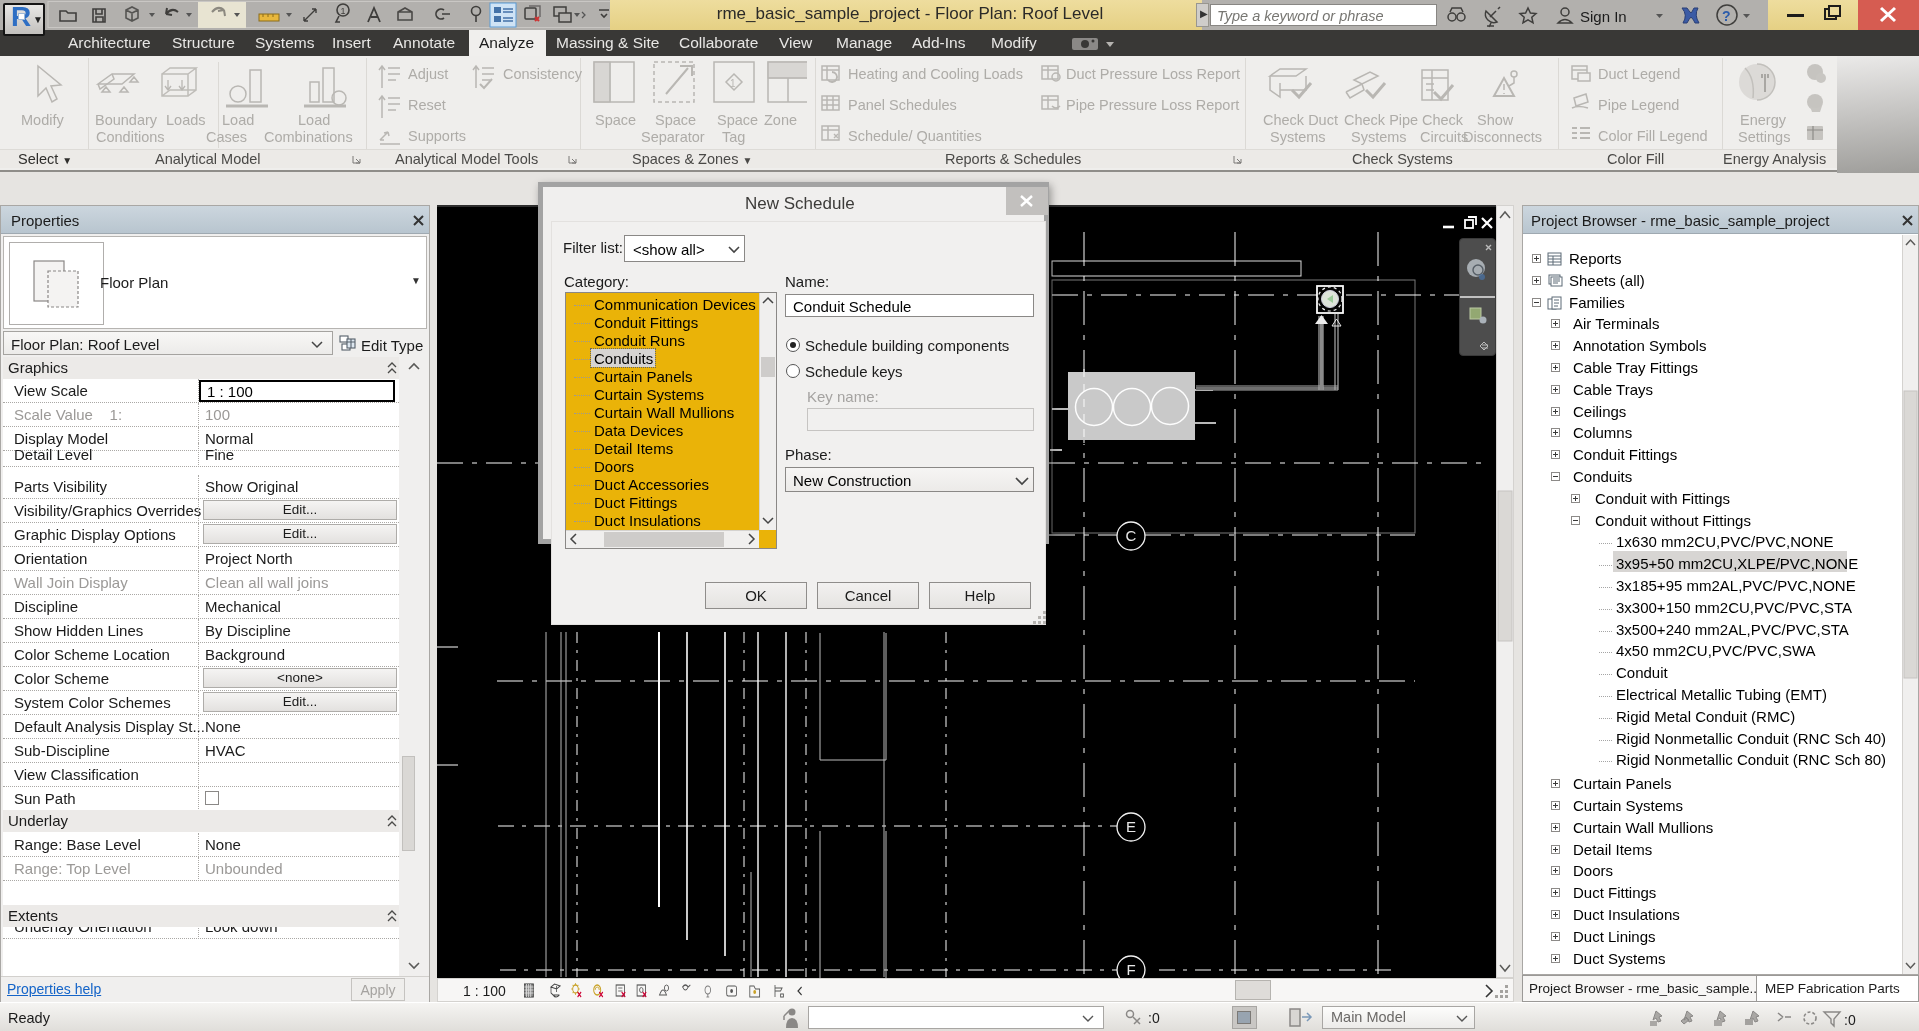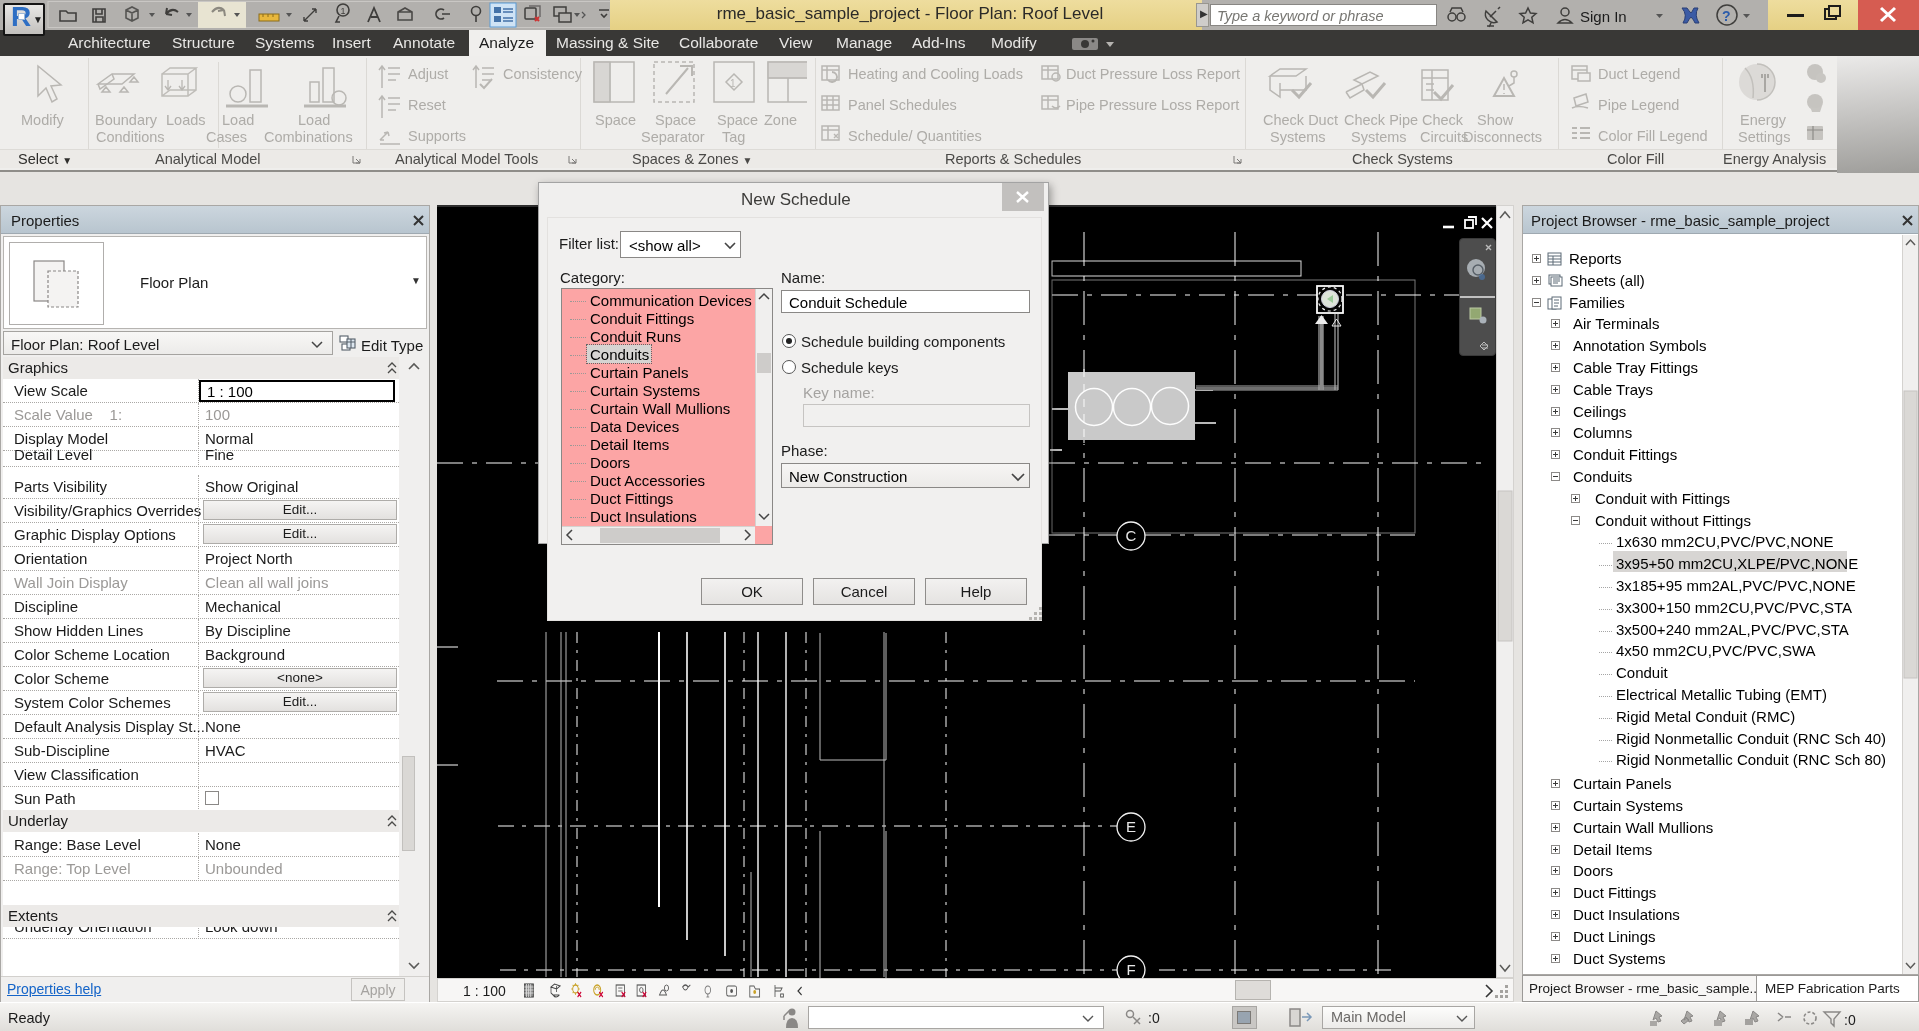--- a/index.html
+++ b/index.html
@@ -8,21 +8,21 @@
 #tabbar{left:0;top:30px;width:1919px;height:26px;background:#393836;}
 #ribbon{left:0;top:0;width:1919px;height:174px;background:transparent;pointer-events:none;}
 #gapstrip{left:0;top:174px;width:1919px;height:31px;background:#e6e4e1;}
 #props{left:0;top:205px;width:430px;height:797px;background:#f0efee;border:1px solid #a9a7a4;}
 #canvas{left:437px;top:205px;width:1059px;height:773px;background:#000;overflow:hidden;border-top:2px solid #2e2e2e;}
 #vscroll{left:1496px;top:205px;width:18px;height:773px;background:#f0efee;border:1px solid #d4d2cf;}
 #viewbar{left:437px;top:978px;width:1077px;height:24px;background:#f7f6f5;border:1px solid #d4d2cf;}
 #browser{left:1522px;top:205px;width:397px;height:770px;background:#fff;border:1px solid #a9a7a4;}
 #btabs{left:1522px;top:975px;width:397px;height:27px;background:#dcdad6;}
 #statusbar{left:0;top:1002px;width:1919px;height:29px;background:linear-gradient(#f5f4f2,#e0deda);border-top:1px solid #fff;}
-#dialog{left:538px;top:182px;width:511px;height:362px;background:#f0efee;border:1px solid #a3a3a3;box-shadow:2px 3px 8px rgba(0,0,0,.35);}
+#dialog{left:538px;top:182px;width:511px;height:362px;background:#f0efee;border:5px solid #a3a3a3;box-shadow:2px 3px 8px rgba(0,0,0,.35);}
 .tab{color:#e8e7e5;font-size:15.5px;line-height:26px;position:absolute;top:0;}
 .gray{color:#9b9997;}
 .row-label{position:absolute;left:11px;font-size:15px;color:#1b1b1b;white-space:nowrap;}
 .row-val{position:absolute;left:202px;font-size:15px;color:#1b1b1b;white-space:nowrap;}
 .pbtn{position:absolute;left:200px;width:194px;height:20px;background:linear-gradient(#f5f4f3,#e3e1df);border:1px solid #aeaca9;font-size:13.5px;text-align:center;line-height:18px;color:#1b1b1b;}
 .sect{position:absolute;left:2px;width:396px;height:22px;background:#eceae8;font-size:15px;color:#1b1b1b;padding-left:5px;line-height:22px;}
 .treerow{position:absolute;font-size:15px;color:#000;white-space:nowrap;}
 .t3::before{content:"";position:absolute;left:-17px;top:10px;width:13px;border-top:1px dotted #a5a5a5;}
 .prow{position:absolute;left:2px;width:396px;height:24px;border-bottom:1px dotted #aaa8a5;}
 .prow .row-label{top:3px;}
@@ -357,21 +357,21 @@
 
   <div class="abs" style="left:2px;top:30px;width:424px;height:93px;background:#fff;border:1px solid #b6b4b1;">
     <div class="abs" style="left:5px;top:5px;width:95px;height:83px;border:1px solid #b0aeac;background:#fff;">
       <svg width="93" height="81">
           <g fill="#f4f3f2" stroke="#8a8886" stroke-width="1.2">
         <rect x="24" y="18" width="30" height="40"></rect>
         <rect x="38" y="28" width="30" height="36" stroke-dasharray="3 2"></rect>
       </g>
         </svg>
     </div>
-    <span style="position:absolute;left:96px;top:37px;font-size:15px;color:#1b1b1b;margin-left:40px;">Floor Plan</span>
+    <span style="position:absolute;left:96px;top:37px;font-size:15px;color:#1b1b1b;">Floor Plan</span>
     <span style="position:absolute;left:407px;top:38px;font-size:10px;color:#333;">▼</span>
   </div>
 
   <div class="abs" style="left:2px;top:125px;width:330px;height:24px;background:linear-gradient(#f8f7f6,#ecebe9);border:1px solid #a5a3a0;">
     <span style="position:absolute;left:7px;top:4px;font-size:15px;color:#1b1b1b;">Floor Plan: Roof Level</span>
     <svg style="position:absolute;left:306px;top:7px;" width="14" height="12">
         <path d="M2 3 l5 5 l5 -5" stroke="#444" stroke-width="1.5" fill="none"></path>
       </svg>
   </div>
   <svg class="abs" style="left:338px;top:129px" width="17" height="17">
@@ -877,21 +877,21 @@
   </div>
   <div class="abs" style="left:8px;top:34px;width:495px;height:404px;background:#f1f0ef;border:1px solid #e3e1df;"></div>
   <span style="position:absolute;left:20px;top:52px;font-size:15px;color:#1b1b1b;">Filter list:</span>
   <div class="abs" style="left:81px;top:48px;width:121px;height:27px;background:#fff;border:1px solid #8a8886;">
     <span style="position:absolute;left:8px;top:5px;font-size:15px;">&lt;show all&gt;</span>
     <svg style="position:absolute;left:102px;top:8px;" width="14" height="12">
         <path d="M2 3 l5 5 l5 -5" stroke="#444" stroke-width="1.6" fill="none"></path>
       </svg>
   </div>
   <span style="position:absolute;left:21px;top:86px;font-size:15px;color:#1b1b1b;">Category:</span>
-  <div class="abs" style="left:22px;top:105px;width:212px;height:257px;background:#fca5a5;border:1px solid #8a8886;">
+  <div class="abs" style="left:22px;top:105px;width:212px;height:257px;background:#eab308;border:1px solid #8a8886;">
     <div class="abs" style="left:25px;top:56px;width:64px;height:18px;background:#d6d4d2;outline:1px dotted #666;"></div>
     <div id="cats">
       <span class="dlg-lb-item" style="top:3px;">Communication Devices</span>
       <span class="dlg-lb-item" style="top:21px;">Conduit Fittings</span>
       <span class="dlg-lb-item" style="top:39px;">Conduit Runs</span>
       <span class="dlg-lb-item" style="top:57px;">Conduits</span>
       <span class="dlg-lb-item" style="top:75px;">Curtain Panels</span>
       <span class="dlg-lb-item" style="top:93px;">Curtain Systems</span>
       <span class="dlg-lb-item" style="top:111px;">Curtain Wall Mullions</span>
       <span class="dlg-lb-item" style="top:129px;">Data Devices</span>

